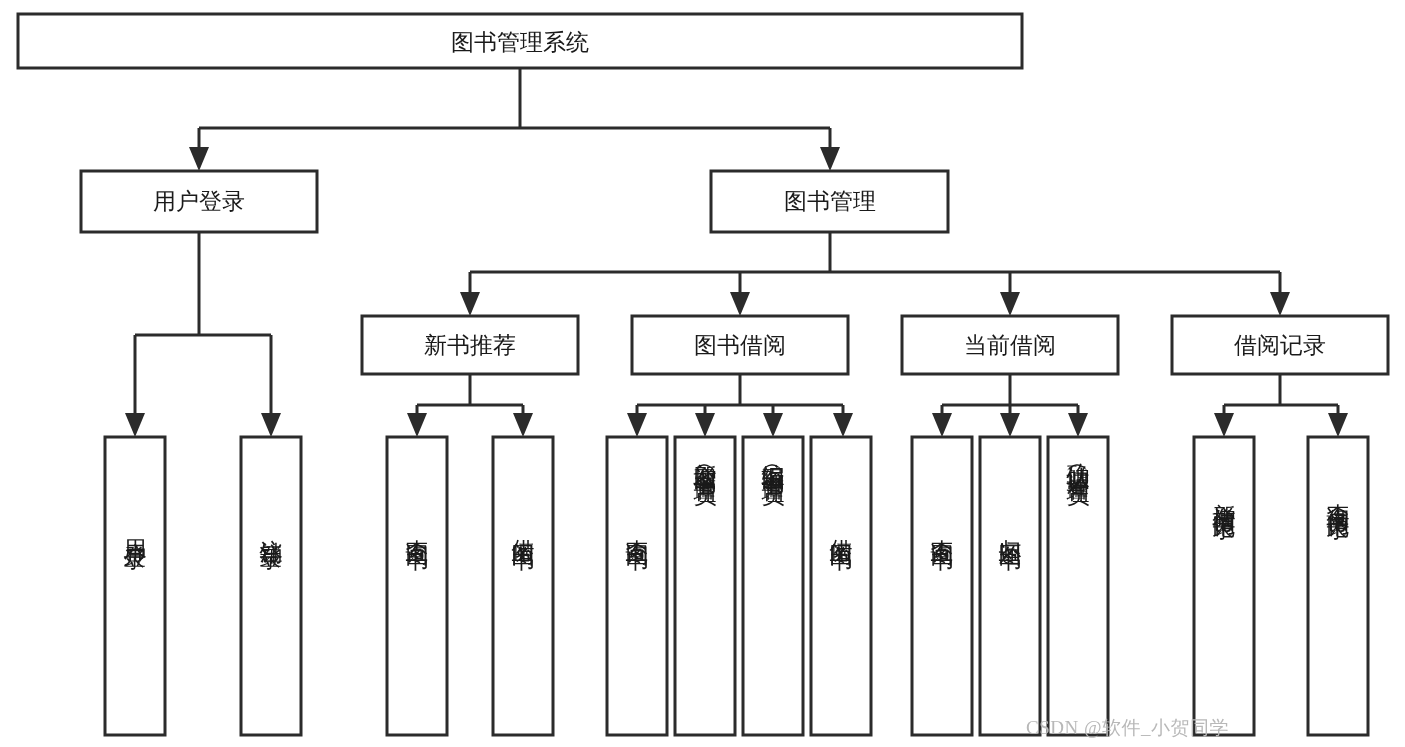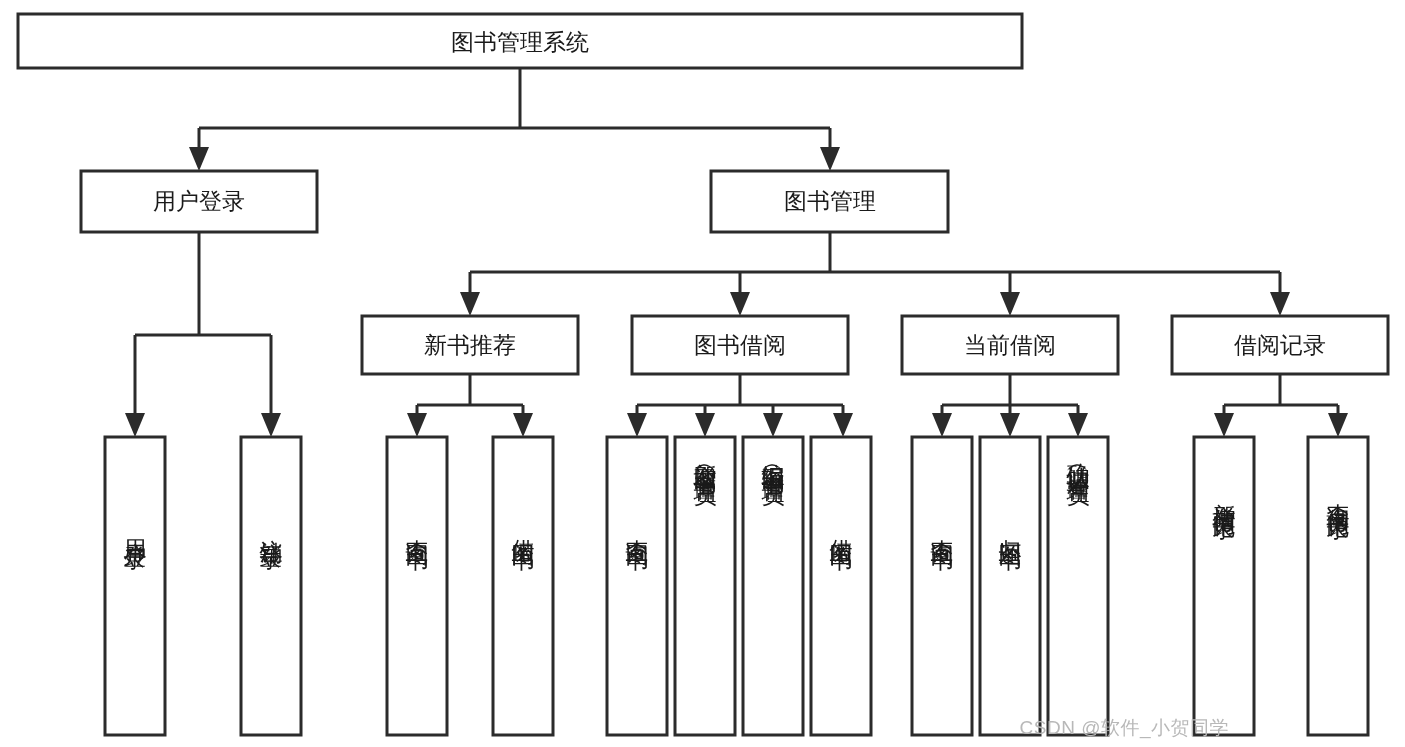--- a/index.html
+++ b/index.html
@@ -62,21 +62,21 @@
     position: absolute;
     display: flex;
     align-items: flex-start;
     justify-content: center;
     pointer-events: none;
   }
   .watermark {
     position: absolute;
     right: 10px;
     bottom: 6px;
-    font-family: Liberation Sans, sans-serif;
+    font-family: Liberation Serif, serif;
     font-size: 19px;
     color: #b8b8b8;
     white-space: nowrap;
     letter-spacing: 0.5px;
   }
 </style>
 </head>
 <body>
 
 <div id="diagram-root">

